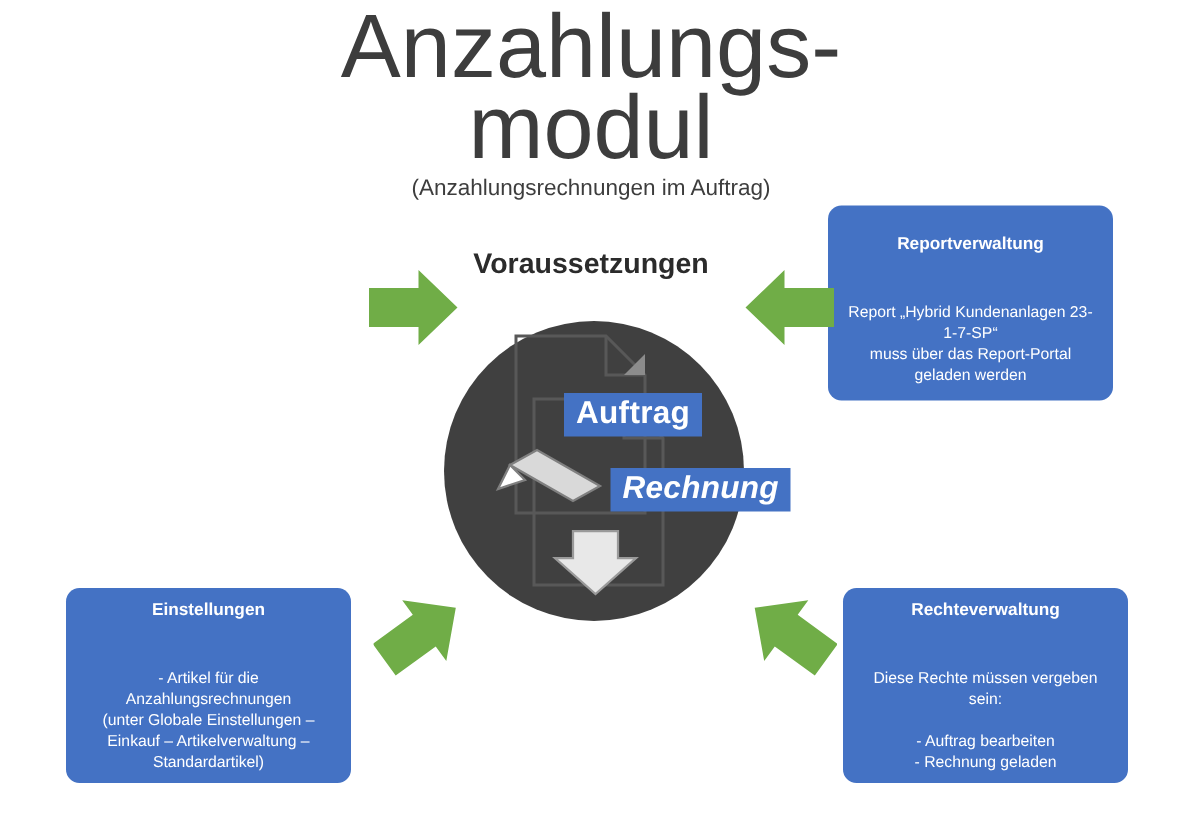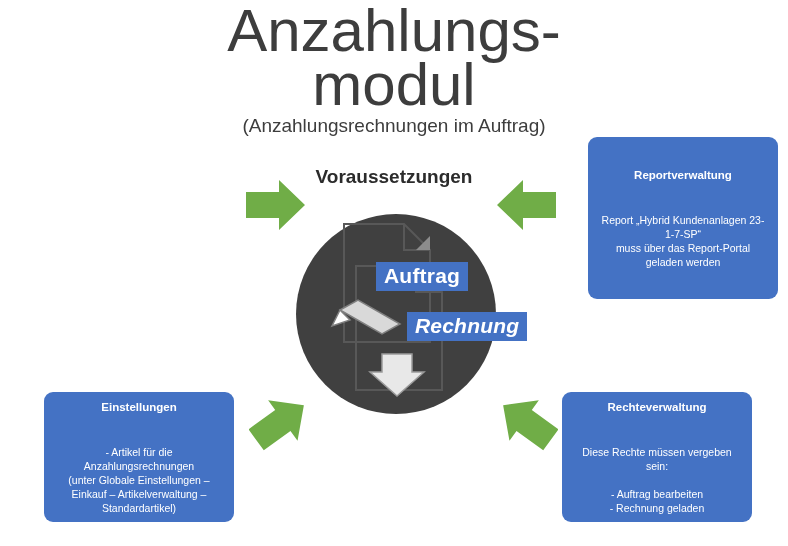--- a/index.html
+++ b/index.html
@@ -31,21 +31,21 @@
     color: #3d3d3d;
     font-weight: 400;
     letter-spacing: 0px;
   }
   .subtitle {
     position: absolute;
     left: 0;
     top: 112px;
     width: 788px;
     text-align: center;
-    font-size: 19px;
+    font-size: 15px;
     line-height: 27px;
     color: #3d3d3d;
     font-weight: 400;
   }
 
   
   .center-label {
     position: absolute;
     left: 264px;
     top: 166px;
@@ -113,21 +113,21 @@
     line-height: 15px;
   }
   .box-body {
     font-size: 10.5px;
     line-height: 14px;
     font-weight: 400;
     white-space: pre-line;
     margin-top: 20px;
   }
   .box-lizenz      { left: 44px;  top: 137px; width: 190px; height: 130px; }
-  .box-report      { left: 588px; top: 137px; width: 190px; height: 162px; }
+  .box-report      { left: 552px; top: 137px; width: 190px; height: 130px; justify-content: flex-end; }
   .box-einstell    { left: 44px;  top: 392px; width: 190px; height: 130px; }
   .box-rechte      { left: 562px; top: 392px; width: 190px; height: 130px; }
 
   
   .arrow {
     position: absolute;
   }
   .a-tl { left: 246px; top: 176px; }
   .a-tr { left: 496px; top: 176px; }
   .a-bl { left: 249px; top: 392px; }

